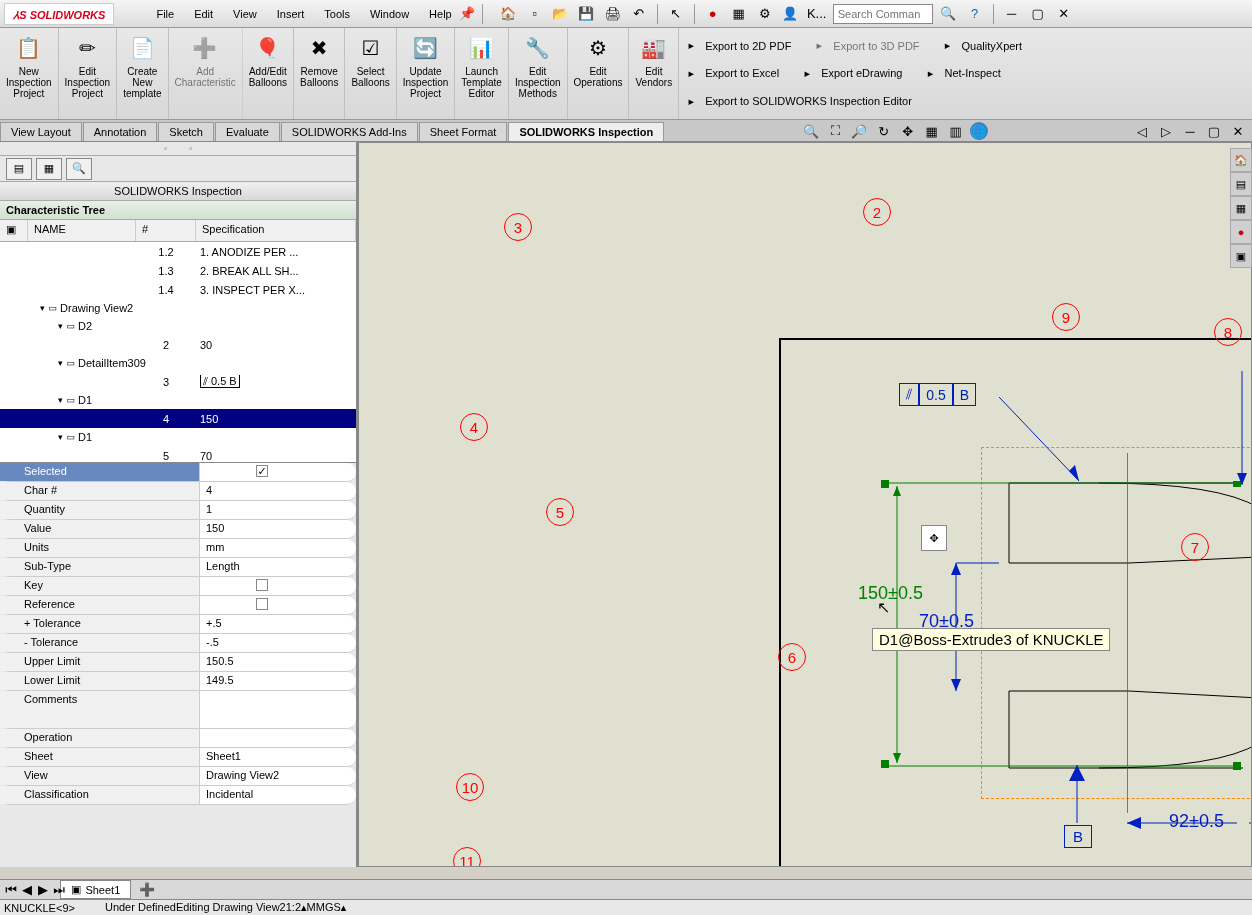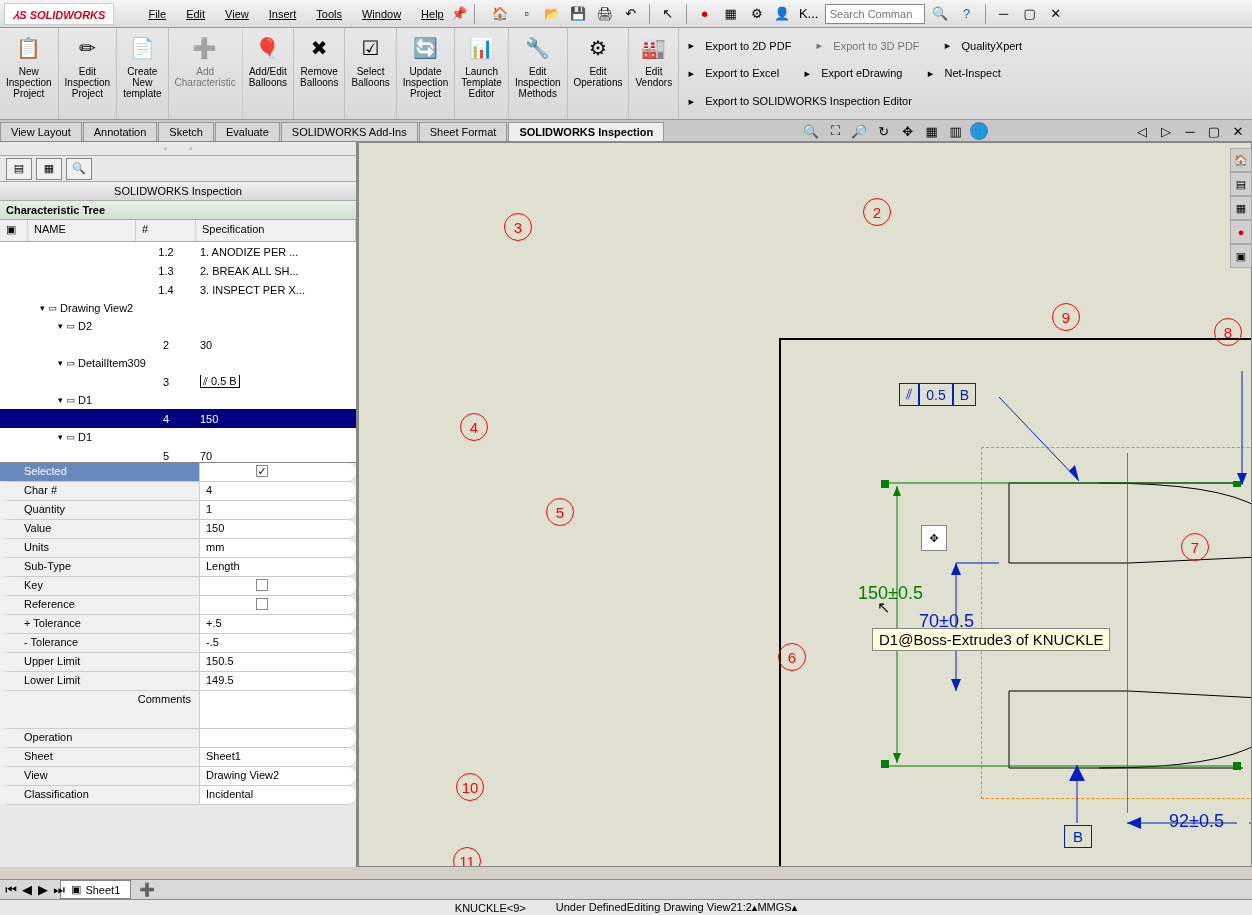--- a/index.html
+++ b/index.html
@@ -1,19 +1,19 @@
 <!DOCTYPE html>
 <html><head>
 <meta charset="utf-8">
 <style>
 *{box-sizing:border-box;margin:0;padding:0;font-family:Arial,sans-serif;font-size:11px;}
 body{background:#d4d0c8;width:1252px;height:915px;overflow:hidden;position:relative;}
 .topbar{height:28px;background:linear-gradient(#f5f5f5,#dcdcdc);border-bottom:1px solid #999;display:flex;align-items:center;padding:0 4px;gap:2px;}
 .logo{background:#fff;padding:2px 8px;font-weight:bold;font-style:italic;color:#d9001b;font-size:14px;border:1px solid #ccc;}
-.menubar{display:flex;gap:12px;margin-left:28px;text-decoration:underline;}
+.menubar{display:flex;gap:12px;margin-left:36px;}
 .menu-item{cursor:pointer;padding:2px 4px;}
 .topbar-icons{display:flex;gap:6px;margin-left:12px;align-items:center;}
 .tb-icon{width:20px;height:20px;display:flex;align-items:center;justify-content:center;cursor:pointer;font-size:13px;}
 .toolbar-sep{width:1px;height:20px;background:#999;margin:0 2px;}
 .search-box{border:1px solid #888;background:#fff;padding:2px 4px;width:100px;height:20px;}
 .ribbon{height:92px;background:linear-gradient(#e8e8e8,#d8d8d8);border-bottom:1px solid #999;display:flex;}
 .ribbon-btn{display:flex;flex-direction:column;align-items:center;justify-content:flex-start;padding:4px 6px;text-align:center;cursor:pointer;min-width:48px;border-right:1px solid #c0c0c0;}
 .ribbon-btn.disabled{opacity:0.5;}
 .ribbon-icon{width:32px;height:32px;margin-bottom:2px;display:flex;align-items:center;justify-content:center;font-size:20px;}
 .ribbon-btn span{font-size:10px;line-height:1.1;}
@@ -57,21 +57,21 @@
 .balloon{position:absolute;width:28px;height:28px;border:1.5px solid red;border-radius:50%;display:flex;align-items:center;justify-content:center;color:red;font-size:15px;font-weight:normal;}
 .dim-text{position:absolute;color:#0020c0;font-size:18px;font-weight:normal;}
 .dim-green{color:#008000;}
 .datum{position:absolute;border:1.5px solid #0020c0;padding:2px 8px;color:#0020c0;font-size:15px;}
 .cursor{position:absolute;left:518px;top:455px;font-size:16px;}
 .tooltip{position:absolute;left:513px;top:485px;background:#ffffe0;border:1px solid #888;padding:2px 6px;font-size:15px;}
 .right-toolbar{position:absolute;right:0;top:148px;width:22px;background:#d0d0d0;display:flex;flex-direction:column;}
 .rt-btn{height:24px;border:1px solid #aaa;display:flex;align-items:center;justify-content:center;cursor:pointer;}
 .bottom-tabs{position:absolute;bottom:16px;left:0;right:0;height:20px;background:#d8d8d8;border-top:1px solid #888;display:flex;align-items:center;padding-left:60px;}
 .sheet-tab{padding:2px 10px;background:#fff;border:1px solid #888;font-size:11px;display:flex;align-items:center;gap:4px;}
-.statusbar{position:absolute;bottom:0;left:0;right:0;height:16px;background:#e8e8e8;border-top:1px solid #888;display:flex;align-items:center;padding:0 4px;font-size:10px;justify-content:center;}
+.statusbar{position:absolute;bottom:0;left:0;right:0;height:16px;background:#e8e8e8;border-top:1px solid #888;display:flex;align-items:center;padding:0 4px;font-size:10px;justify-content:flex-start;}
 .statusbar-right{display:flex;padding-left:30px;}
 .fcf{position:absolute;display:flex;}
 .fcf-cell{border:1.5px solid #0020c0;padding:2px 6px;color:#0020c0;font-size:14px;display:flex;align-items:center;}
 .dashed-orange{border:1px dashed #ff8800;}
 </style>
 </head>
 <body>
 
 <div class="topbar">
   <div class="logo"><span style="color:#d9001b;">⅄S </span><span>SOLIDWORKS</span></div>
@@ -354,21 +354,21 @@
           <div class="prop-val">-.5</div>
         </div>
         <div class="prop-row">
           <div class="prop-label">Upper Limit</div>
           <div class="prop-val">150.5</div>
         </div>
         <div class="prop-row">
           <div class="prop-label">Lower Limit</div>
           <div class="prop-val">149.5</div>
         </div>
-        <div class="prop-row" style="height: 38px; text-align: right;">
+        <div class="prop-row" style="height: 38px;">
           <div class="prop-label">Comments</div>
           <div class="prop-val"></div>
         </div>
         <div class="prop-row">
           <div class="prop-label">Operation</div>
           <div class="prop-val"></div>
         </div>
         <div class="prop-row">
           <div class="prop-label">Sheet</div>
           <div class="prop-val">Sheet1</div>

